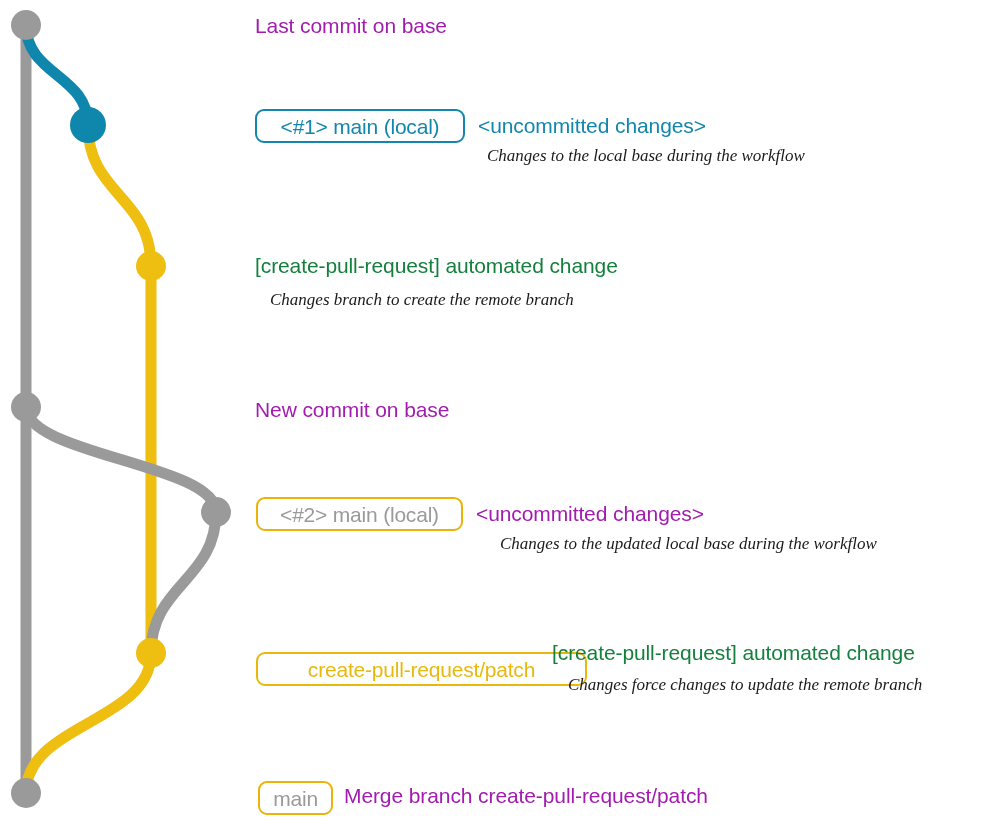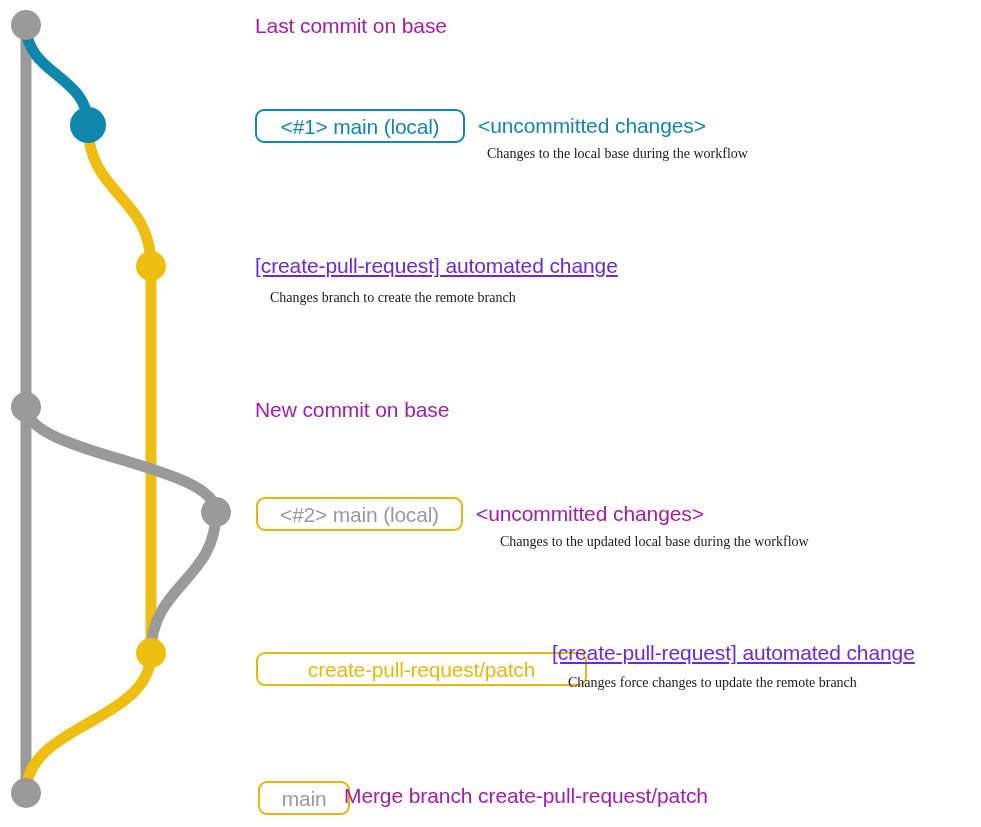--- a/index.html
+++ b/index.html
@@ -13,29 +13,30 @@
   .lbl{position:absolute;white-space:nowrap;}
 
   
   .headline{
     font-size:21px;
     font-family:"Liberation Sans", sans-serif;
     letter-spacing:-0.1px;
   }
   .headline.gray{color:#a21caf;}
   .headline.teal{color:#1386ad;}
-  .headline.yellow{color:#6d28d9;text-decoration:underline;}
+  .headline.yellow{color:#15803d;}
 
   
   .desc{
-    font-size:14px;
+    font-size:17px;
     font-family:"Liberation Serif", serif;
     color:#1a1a1a;
     white-space:nowrap;
     position:absolute;
+    font-style:italic;
   }
 
   
   .pill{
     position:absolute;
     display:inline-flex;align-items:center;justify-content:center;
     box-sizing:border-box;
     border-radius:9px;
     font-size:21px;
     font-family:"Liberation Sans", sans-serif;
@@ -80,15 +81,15 @@
     <div class="desc" style="left: 487px; top: 146px;">Changes to the local base during the workflow</div>
     <div class="lbl headline yellow" style="left: 255px; top: 254px;">[create-pull-request] automated change</div>
     <div class="desc" style="left: 270px; top: 290px;">Changes branch to create the remote branch</div>
     <div class="lbl headline gray" style="left: 255px; top: 398px;">New commit on base</div>
     <div class="pill gray" style="left: 256px; top: 497px; width: 207px;">&lt;#2&gt; main (local)</div>
     <div class="lbl headline gray" style="left: 476px; top: 502px;">&lt;uncommitted changes&gt;</div>
     <div class="desc" style="left: 487px; top: 534px; margin-left: 13px;">Changes to the updated local base during the workflow</div>
     <div class="pill yellow" style="left: 256px; top: 652px; width: 331px; text-align: right;">create-pull-request/patch</div>
     <div class="lbl headline yellow" style="left: 552px; top: 641px;">[create-pull-request] automated change</div>
     <div class="desc" style="left: 568px; top: 675px;">Changes force changes to update the remote branch</div>
-    <div class="pill gray" style="left: 258px; top: 781px; width: 92px;">main</div>
+    <div class="pill gray" style="left: 258px; top: 781px; width: 75px;">main</div>
     <div class="lbl headline gray" style="left: 344px; top: 784px;">Merge branch create-pull-request/patch</div>
   </div>
 
 </body></html>

